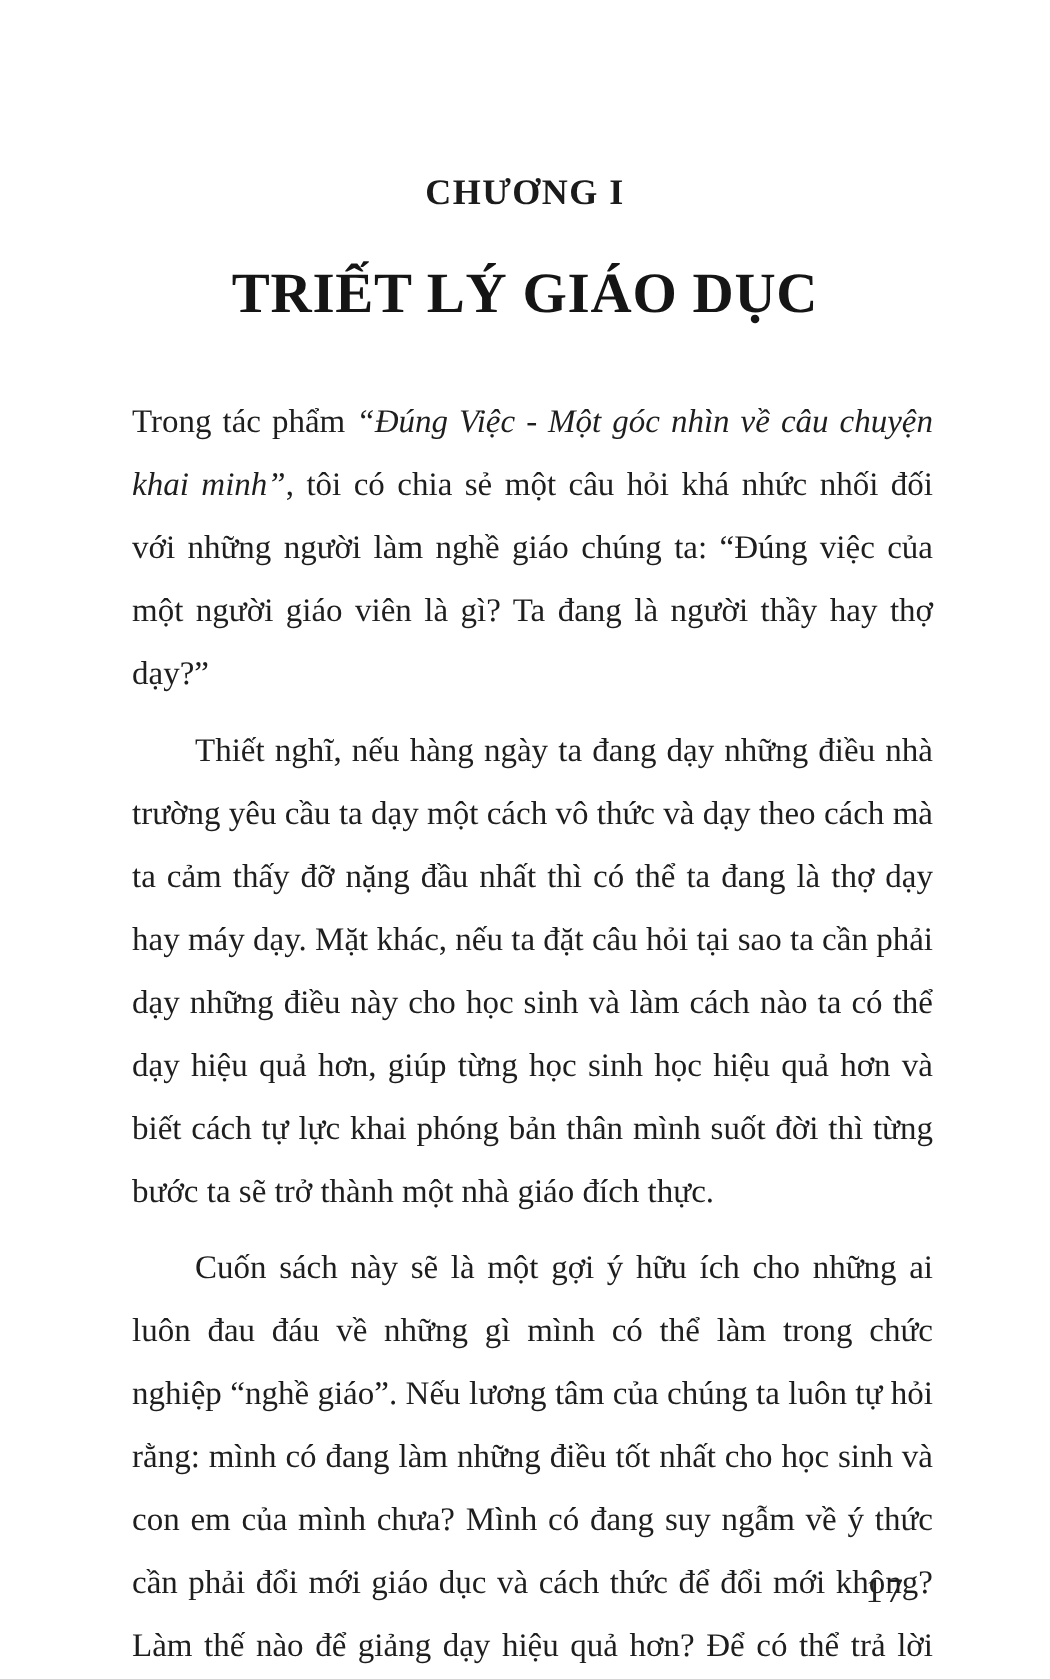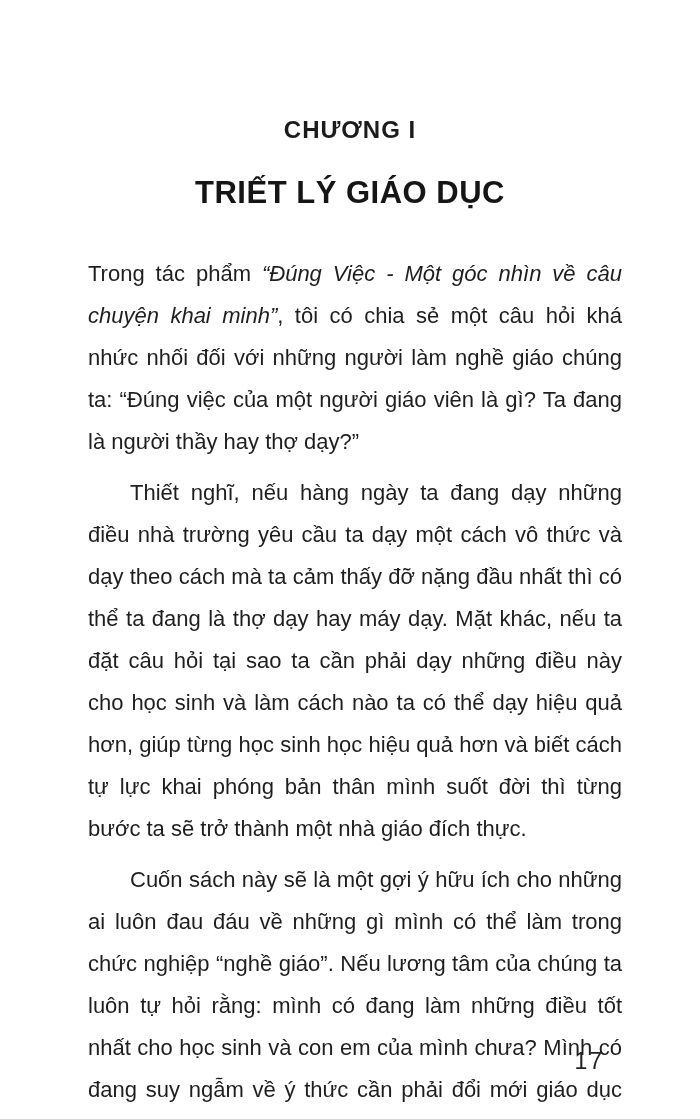--- a/index.html
+++ b/index.html
@@ -11,36 +11,36 @@
     height: 1119px;
     background: #ffffff;
     overflow: hidden;
   }
   .page {
     position: relative;
     width: 700px;
     height: 1119px;
     background: #ffffff;
     color: #1e1e1e;
-    font-family: Liberation Sans, sans-serif;
+    font-family: Liberation Serif, serif;
     box-sizing: border-box;
   }
   .heading-block {
     padding-top: 116px;
     text-align: center;
   }
   .chapter-label {
     font-size: 24px;
     font-weight: bold;
     letter-spacing: 1px;
     color: #1b1b1b;
   }
   .chapter-title {
     margin-top: 31px;
-    font-size: 31px;
+    font-size: 38px;
     font-weight: bold;
     letter-spacing: 0.5px;
     color: #151515;
   }
   .body-text {
     margin: 42px 78px 0 88px;
     text-align: justify;
     font-size: 22px;
     line-height: 42px;
   }

